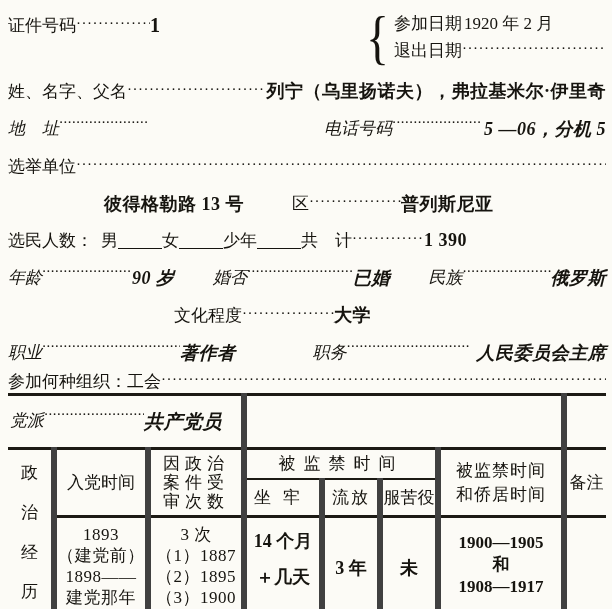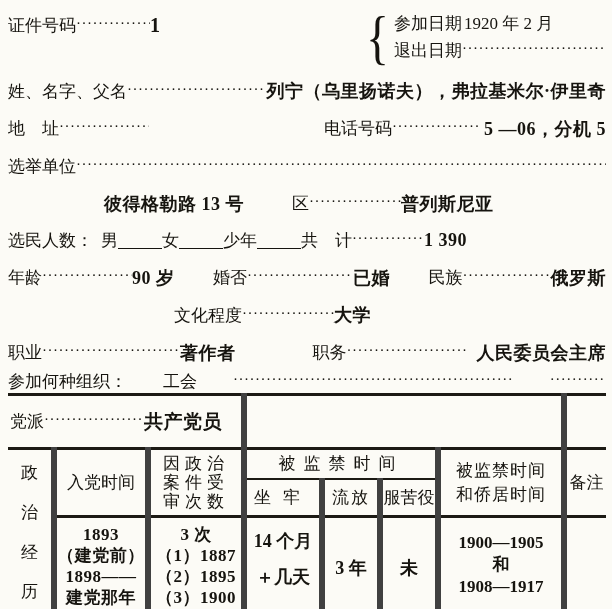--- a/index.html
+++ b/index.html
@@ -8,21 +8,21 @@
     width:612px; height:609px;
     background:#f2f1ec;
     font-family:"Liberation Serif","DejaVu Serif",serif;
     color:#16140f;
   }
   .page {
     position:relative; width:612px; height:609px; overflow:hidden;
     background:#fcfbf6; padding:10px 6px 0 8px;
   }
   .line { display:flex; align-items:center; height:37px; font-size:17px; white-space:nowrap; }
-  .grp  { display:flex; align-items:center; white-space:nowrap; }
+  .grp  { display:flex; white-space:nowrap;font-style:italic; }
   .lbl  { font-size:17px; }
   .val  { font-weight:bold; font-size:18px; letter-spacing:0.5px; }
   .dots {
     display:inline-block; overflow:hidden; white-space:nowrap;
     font-size:15px; letter-spacing:0.5px; line-height:1;
     transform:translateY(-2px);
   }
   .dots.grow { flex:1 1 auto; width:auto; }
   .blank { display:inline-block; width:44px; height:16px; border-bottom:1.6px solid #16140f; }
 
@@ -30,41 +30,41 @@
   .toprow { display:flex; justify-content:space-between; align-items:flex-start; height:62px; }
   .certline { display:flex; align-items:center; margin-top:4px; }
   .bracebox { display:flex; align-items:center; margin-right:2px; }
   .brace { font-size:60px; font-weight:400; line-height:54px; transform:scaleX(0.8); margin-right:2px; }
   .bracelines { display:flex; flex-direction:column; }
   .bracelines .row { display:flex; align-items:center; height:27px; font-size:17px; }
 
   .spacebetween { justify-content:space-between; }
   .indent-street { padding-left:96px; }
   .indent-edu { padding-left:166px; }
-  .orgline { height:20px;gap:36px; }
+  .orgline { height:20px; }
 
   
   table { border-collapse:collapse; table-layout:fixed; width:598px; margin-top:2px; }
   td { padding:0; text-align:center; vertical-align:middle; font-size:17px; overflow:hidden; }
   .bt3 { border-top:3px solid #1c1a14; }
   .bb3 { border-bottom:3px solid #1c1a14; }
   .bb2 { border-bottom:2px solid #1c1a14; }
   .br2 { border-right:6px solid #404040; }
   .partycell { text-align:left; }
   .partycell .grp { padding-left:2px; }
   .vcol { height:100%; }
   .vcol .stack { display:flex; flex-direction:column; justify-content:space-between; height:152px; padding:6px 0 10px 0; }
   .vcol .stack div { font-size:17px; line-height:1; }
   .hdr { font-size:17px; }
   .trial-lines div { line-height:19px; letter-spacing:5px; }
   .custody { letter-spacing:8px; }
   .jailhdr { letter-spacing:12px; }
   .exilehdr { letter-spacing:2px; }
   .abroad-hdr div { line-height:24px; letter-spacing:1px; }
-  .cell-lines div { font-weight:bold; font-size:17px; line-height:21px; letter-spacing:0.5px; }
+  .cell-lines div { font-weight:normal; font-size:17px; line-height:21px; letter-spacing:0.5px; }
   .jail-lines div { font-weight:bold; font-size:18px; line-height:22px; }
   .jail-lines div + div { margin-top:14px; }
   .abroad-lines div { font-weight:bold; font-size:17px; line-height:22px; }
   .big-val { font-weight:bold; font-size:18px; }
   .datacell { vertical-align:top; padding-top:6px; }
 </style>
 </head>
 <body>
 
 <div class="page">

